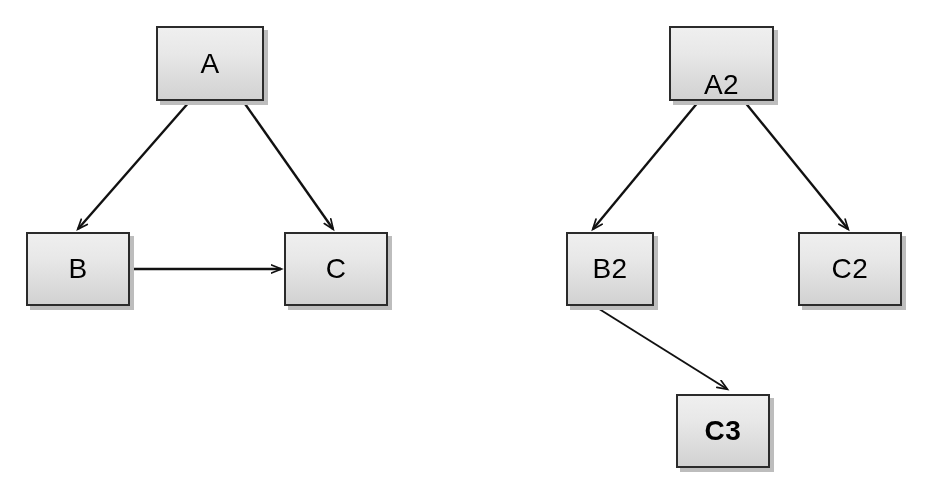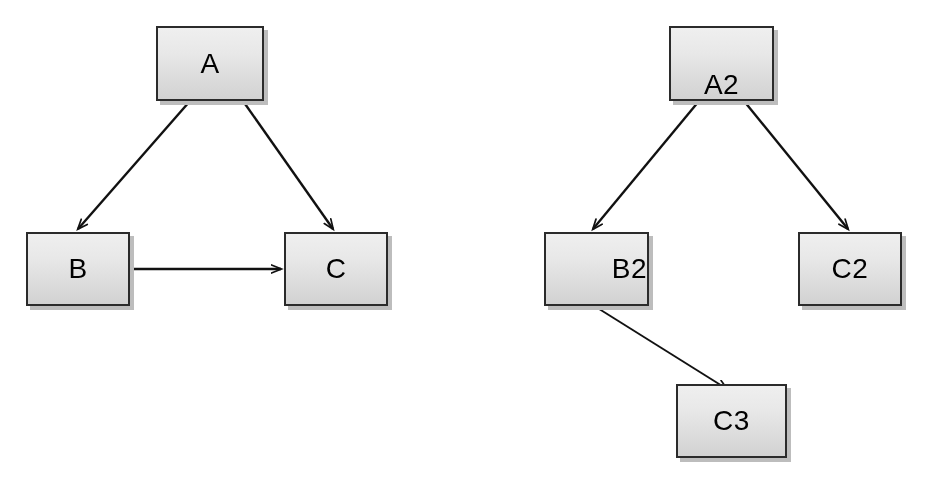--- a/index.html
+++ b/index.html
@@ -74,25 +74,25 @@
   </div>
 
   <div class="node" style="left:284px; top:232px; width:104px; height:74px;">
     <span>C</span>
   </div>
 
   <div class="node" style="left:669px; top:26px; width:105px; height:75px;align-items:flex-end;">
     <span>A2</span>
   </div>
 
-  <div class="node" style="left:544px; top:232px; width:105px; height:74px;justify-content:flex-end;">
+  <div class="node" style="left:566px; top:232px; width:88px; height:74px;">
     <span>B2</span>
   </div>
 
   <div class="node" style="left:798px; top:232px; width:104px; height:74px;">
     <span>C2</span>
   </div>
 
-  <div class="node" style="left:676px; top:384px; width:111px; height:74px;">
+  <div class="node" style="left:676px; top:394px; width:94px; height:74px;font-weight:bold;">
     <span>C3</span>
   </div>
 
 </div>
 
 </body></html>

